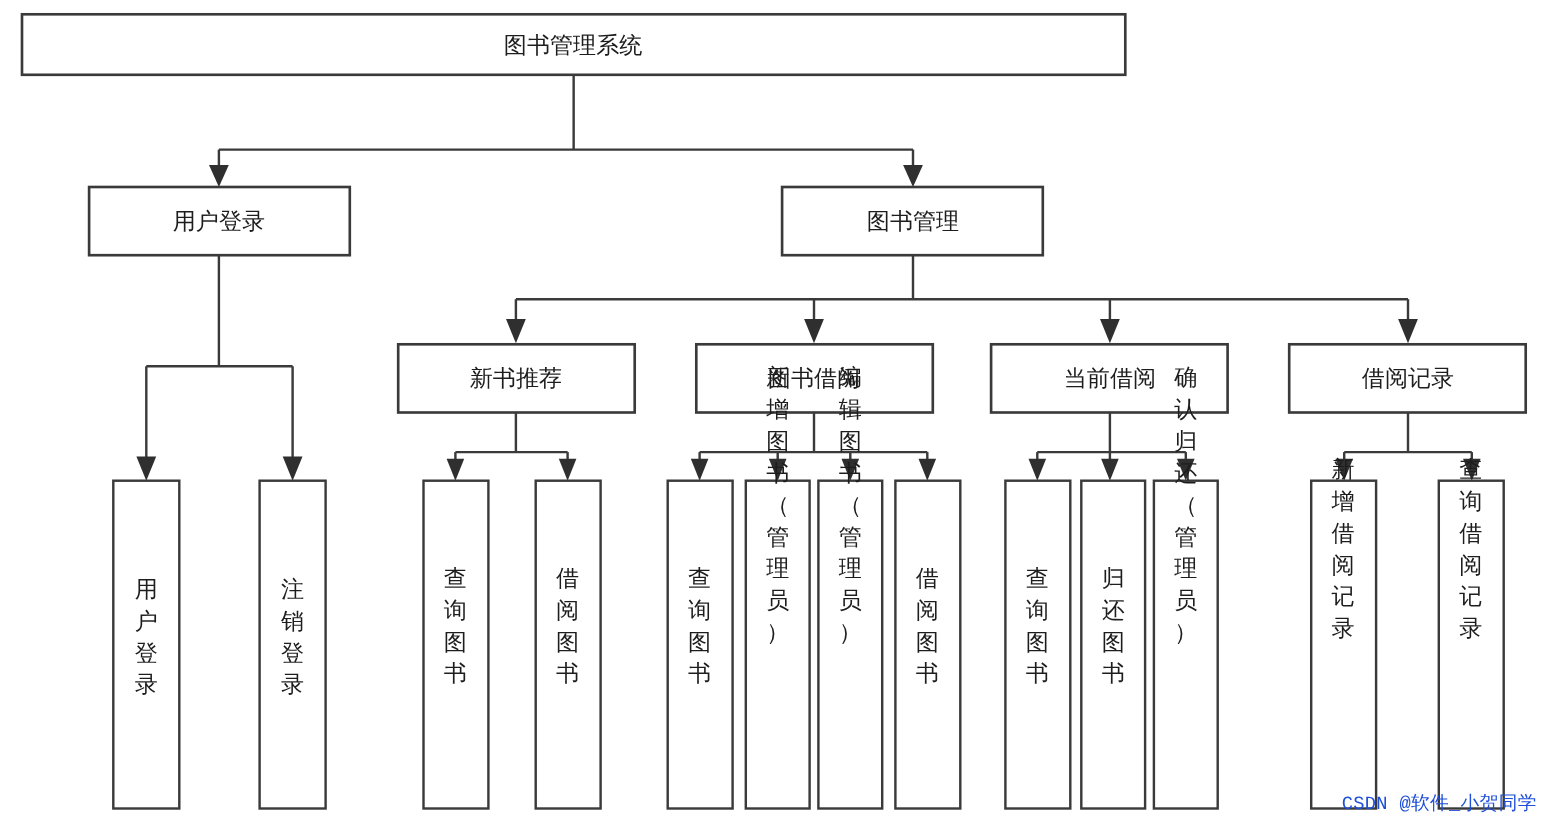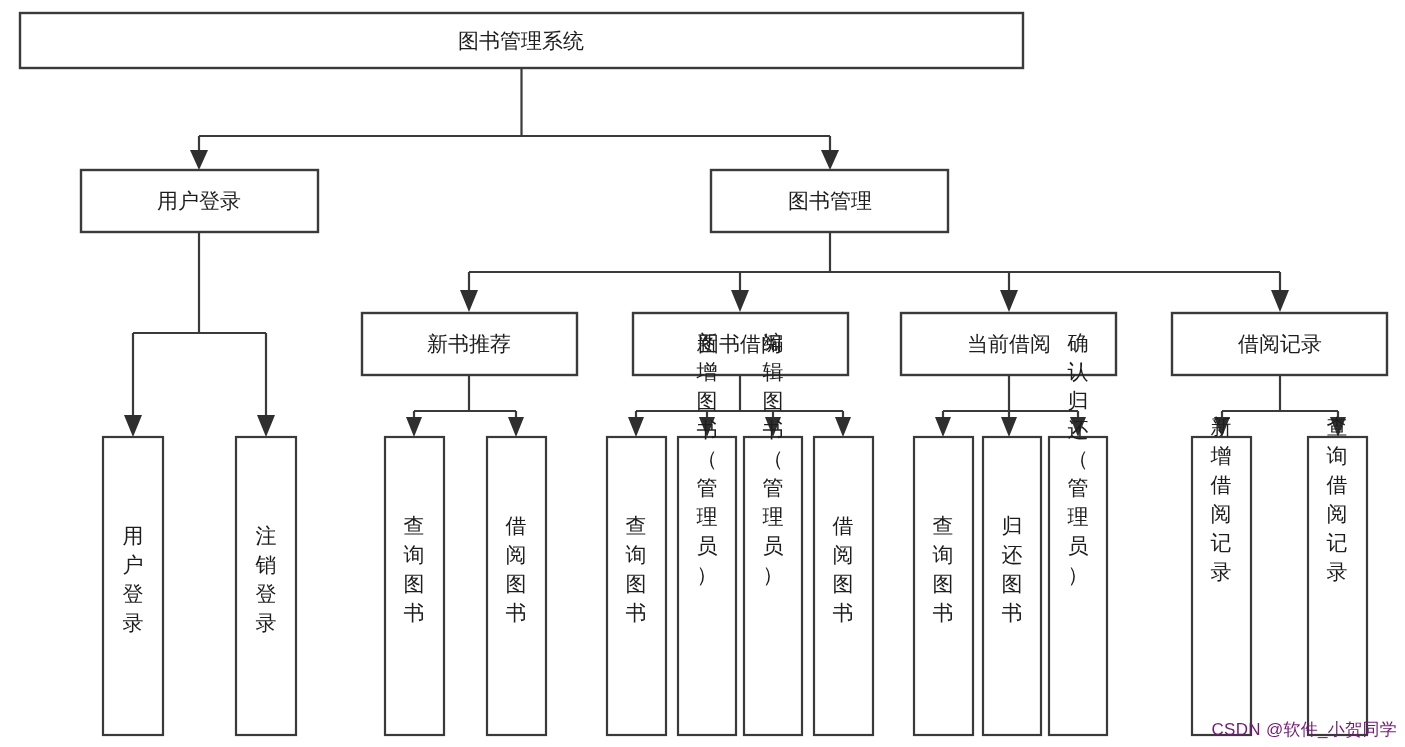--- a/index.html
+++ b/index.html
@@ -58,23 +58,23 @@
   .leaf-label {
     font-family: "DejaVu Sans", "Liberation Sans", sans-serif;
     font-size: 21px;
     fill: #1d1d1d;
     text-anchor: middle;
   }
   .watermark-text {
     position: absolute;
     right: 8px;
     bottom: 6px;
-    font-family: Liberation Sans, sans-serif;
+    font-family: Liberation Mono, monospace;
     font-size: 17px;
-    color: #701a75;
+    color: #1d4ed8;
     letter-spacing: 0.3px;
     white-space: nowrap;
     user-select: none;
     margin-top: 37px;
   }
 </style>
 </head>
 <body>
 
 <div id="diagram-root">

